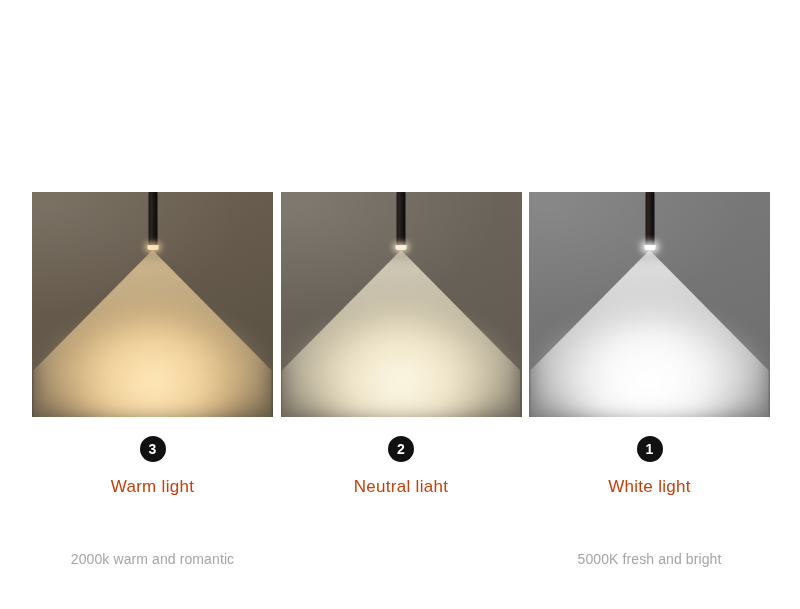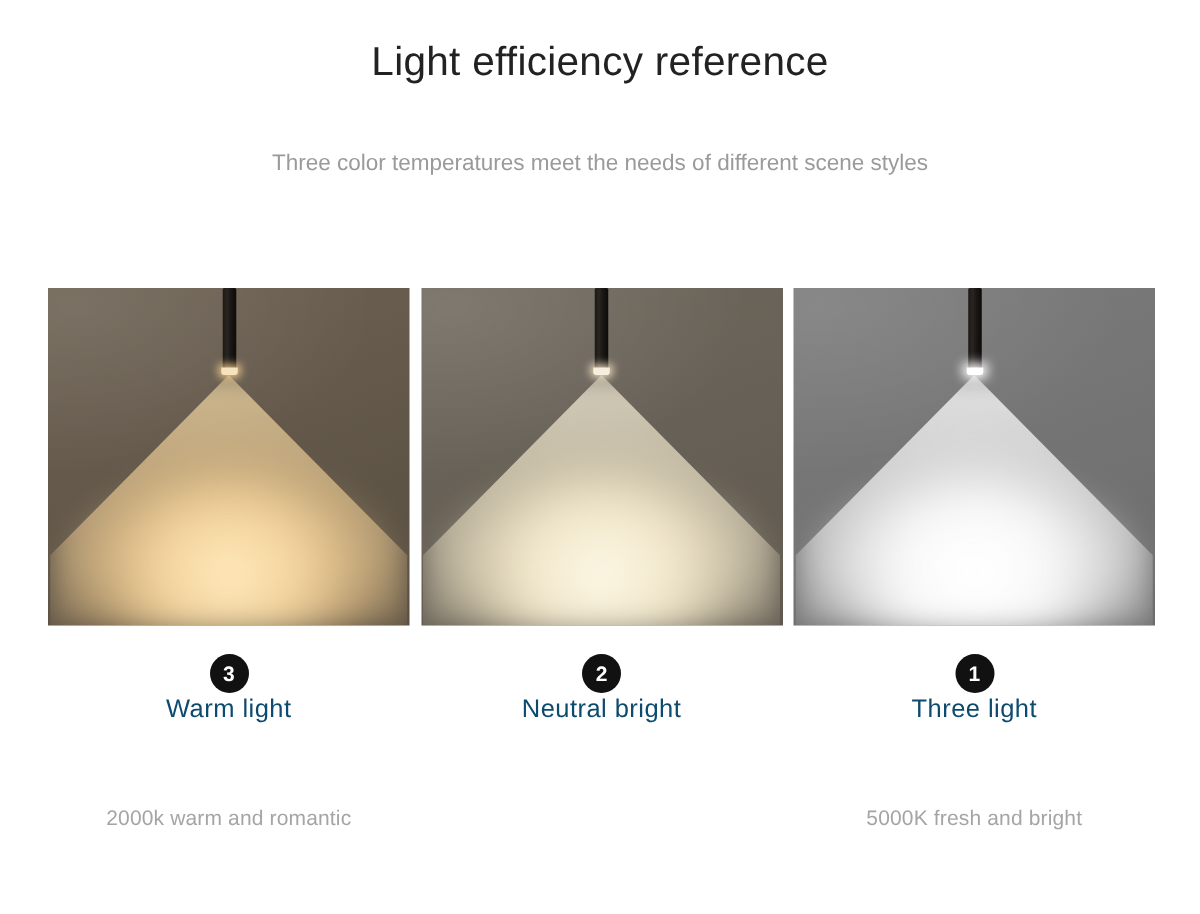--- a/index.html
+++ b/index.html
@@ -159,44 +159,41 @@
     color: #ffffff;
     font-size: 14px;
     font-weight: 700;
     line-height: 26px;
     text-align: center;
     margin: 19px auto 0 auto;
   }
   .light-name {
     text-align: center;
     font-size: 17px;
-    color: #0c4a6e;
+    color: #c2410c;
     font-weight: 400;
     line-height: 22px;
+    margin-top: 14px;
     letter-spacing: 0.3px;
   }
   .spec {
     text-align: center;
     font-size: 14px;
     line-height: 18px;
     margin-top: 52px;
     letter-spacing: 0.1px;
   }
   .spec.muted  { color: #a5a5a5; font-weight: 400; }
   .spec.strong { color: #2e2e2e; font-weight: 400; }
 </style>
 </head>
 <body>
 
 <div class="page">
 
-  <div class="header">
-    <h1 class="page-title">Light efficiency reference</h1>
-    <p class="page-subtitle">Three color temperatures meet the needs of different scene styles</p>
-  </div>
 
   <div class="cards">
 
     <div class="card">
       <div class="photo warm">
         <div class="pool warm"></div>
         <div class="beam warm"></div>
         <div class="rod"></div>
         <div class="emitter warm"></div>
       </div>
@@ -206,29 +203,29 @@
     </div>
 
     <div class="card">
       <div class="photo neutral">
         <div class="pool neutral"></div>
         <div class="beam neutral"></div>
         <div class="rod"></div>
         <div class="emitter neutral"></div>
       </div>
       <div class="badge">2</div>
-      <div class="light-name">Neutral bright</div>
+      <div class="light-name">Neutral liaht</div>
     </div>
 
     <div class="card">
       <div class="photo white">
         <div class="pool white"></div>
         <div class="beam white"></div>
         <div class="rod"></div>
         <div class="emitter white"></div>
       </div>
       <div class="badge">1</div>
-      <div class="light-name">Three light</div>
+      <div class="light-name">White light</div>
       <div class="spec muted">5000K fresh and bright</div>
     </div>
 
   </div>
 </div>
 
 </body></html>

